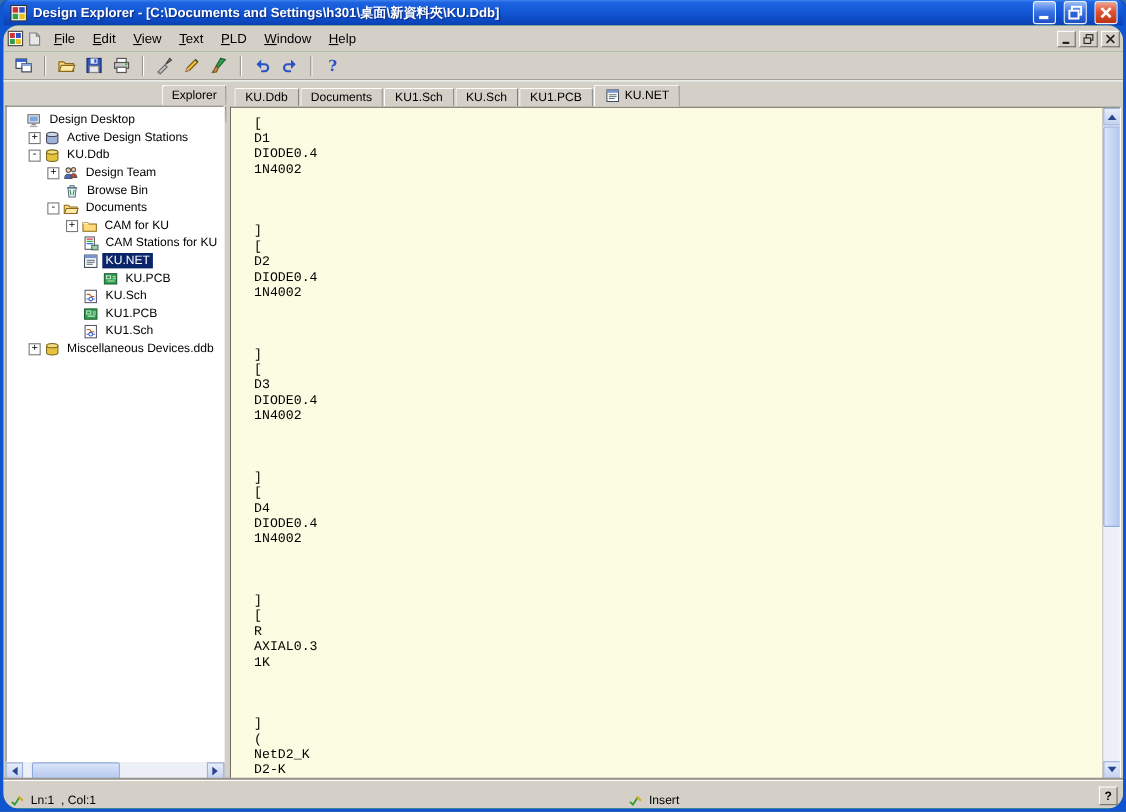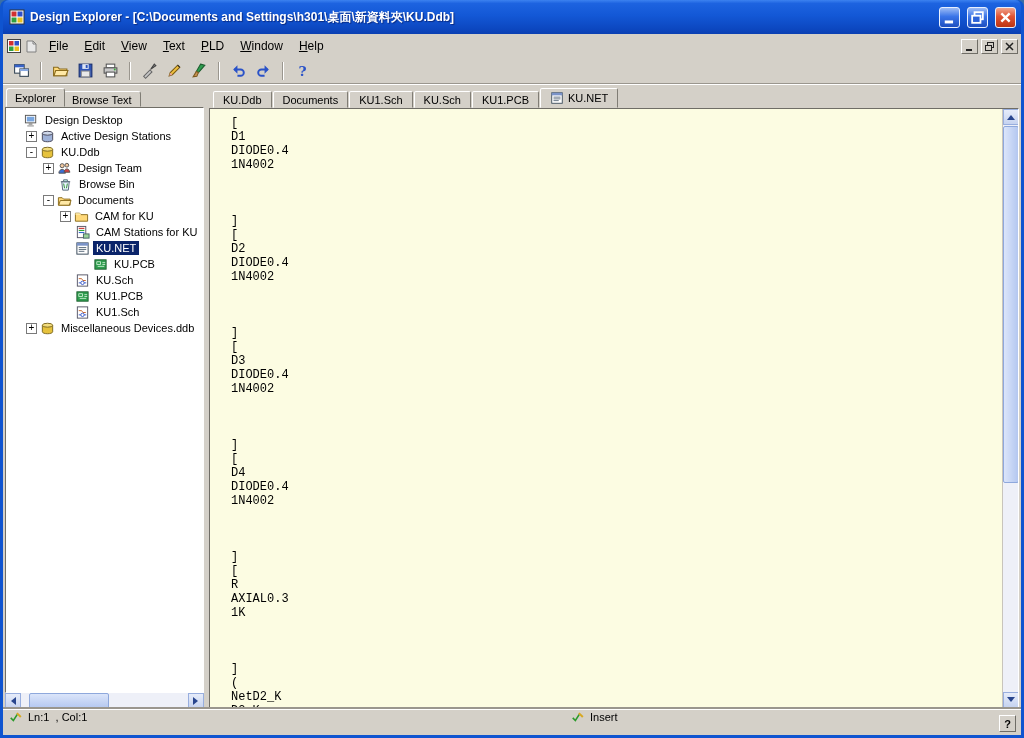--- a/index.html
+++ b/index.html
@@ -1,19 +1,19 @@
 <!DOCTYPE html>
 <html><head>
 <meta charset="utf-8">
 <style>
   *{margin:0;padding:0;box-sizing:border-box;}
   html,body{width:1024px;height:738px;overflow:hidden;background:#3a6ea5;font-family:"Liberation Sans",sans-serif;}
   .window{width:1024px;height:738px;background:#0f54d0;padding:0 3px 3px;border-radius:7px 7px 0 0;display:flex;flex-direction:column;}
   
-  .titlebar{height:34px;display:flex;align-items:center;padding:0 5px 0 6px;gap:5px;border-radius:6px 6px 0 0;
+  .titlebar{height:23px;display:flex;align-items:center;padding:0 5px 0 6px;gap:5px;border-radius:6px 6px 0 0;
     background:linear-gradient(180deg,#3c82f0 0%,#1d63e0 10%,#1358d6 45%,#0c47c0 85%,#0a3fb2 100%);}
   .titlebar .ttl{flex:1;color:#fff;font-weight:bold;font-size:12px;white-space:nowrap;overflow:hidden;text-shadow:1px 1px 1px #0a2a80;}
   .tbtn{width:21px;height:21px;border-radius:3px;border:1px solid #e8f0ff;display:flex;align-items:center;justify-content:center;margin-left:2px;}
   .tbtn.blue{background:linear-gradient(180deg,#9dbcf5 0%,#3a74e8 45%,#1e4fc0 100%);}
   .tbtn.red{background:linear-gradient(180deg,#f0a58e 0%,#e05333 45%,#bd3412 100%);}
   .icon16{width:16px;height:16px;display:inline-block;flex:0 0 auto;}
   .icon16 svg,.tbtn svg{display:block;width:100%;height:100%;}
   
   .menubar{height:24px;background:#d4d0c8;display:flex;align-items:center;padding:0 3px;gap:2px;}
   .menu-item{display:inline-block;font-size:12px;padding:3px 7px;color:#000;}
@@ -22,21 +22,21 @@
   .mdibtn{width:17px;height:15px;background:#d4d0c8;border:1px solid;border-color:#fff #6f6d66 #6f6d66 #fff;display:flex;align-items:center;justify-content:center;margin-left:1px;}
   .mdibtn svg{width:11px;height:11px;display:block;}
   
   .toolbar{height:26px;background:#d4d0c8;display:flex;align-items:center;padding:0 6px;border-bottom:1px solid #9a968e;}
   .tb-btn{width:23px;height:22px;display:flex;align-items:center;justify-content:center;margin:0 1px;}
   .tb-btn svg{width:17px;height:17px;display:block;}
   .tb-sep{width:2px;height:18px;margin:0 6px;border-left:1px solid #9a968e;border-right:1px solid #fff;}
   
   .main{flex:1;display:flex;background:#d4d0c8;padding:3px 2px 0 2px;overflow:hidden;border-top:1px solid #fff;}
   .left-panel{width:199px;display:flex;flex-direction:column;margin-right:5px;}
-  .lp-tabs{height:19px;display:flex;align-items:flex-end;padding-left:1px;}
+  .lp-tabs{height:19px;display:flex;align-items:flex-end;padding-left:1px;flex-direction:column;}
   .lp-tab{font-size:11px;padding:2px 8px 2px;background:#d4d0c8;border:1px solid;border-color:#fff #807d75 transparent #fff;border-radius:3px 3px 0 0;margin-right:-2px;height:16px;}
   .lp-tab.active{height:19px;position:relative;z-index:2;padding-top:3px;}
   .tree-panel{flex:1;background:#fff;border:1px solid;border-color:#6f6d66 #fff #fff #6f6d66;overflow:hidden;padding-top:4px;}
   .tree-row{height:16px;display:flex;align-items:center;gap:3px;font-size:11px;white-space:nowrap;}
   .slot{width:12px;height:12px;flex:0 0 12px;display:flex;align-items:center;justify-content:center;}
   .slot.box{border:1px solid #7a7a7a;background:#fff;font-size:10px;line-height:8px;width:11px;height:11px;flex-basis:11px;color:#000;}
   .ticon{width:15px;height:15px;flex:0 0 15px;}
   .ticon svg{width:100%;height:100%;display:block;}
   .tlabel{padding:1px 3px;}
   .tree-row.selected .tlabel{background:#0a246a;color:#fff;}
@@ -55,21 +55,21 @@
   .doc-tabs{height:20px;display:flex;align-items:flex-end;padding-left:4px;}
   .doc-tab{font-size:11px;padding:2px 9px;background:#d4d0c8;border:1px solid;border-color:#fff #807d75 transparent #fff;border-radius:2px 2px 0 0;margin-right:1px;height:17px;display:flex;align-items:center;gap:4px;white-space:nowrap;}
   .doc-tab.active{height:20px;position:relative;z-index:2;}
   .doc-tab .icon16{width:14px;height:14px;}
   .editor-wrap{flex:1;border:1px solid;border-color:#6f6d66 #fff #fff #6f6d66;background:#fcfce2;position:relative;overflow:hidden;}
   pre.editor{font-family:"Liberation Mono","DejaVu Sans Mono",monospace;font-size:12px;line-height:14px;color:#000;padding:7px 0 0 21px;}
   .vscroll{position:absolute;top:0;right:0;bottom:0;width:16px;background:#eef0f8;border-left:1px solid #c8c4bc;display:flex;flex-direction:column;justify-content:space-between;}
   .v-track{position:absolute;top:16px;bottom:16px;left:0;right:0;}
   .v-thumb{position:absolute;top:1px;left:0;width:16px;height:63%;background:linear-gradient(90deg,#dbe5fa,#b4c7f0);border:1px solid #8ea8dc;border-radius:2px;}
   
-  .statusbar{height:26px;background:#d4d0c8;border-top:1px solid #fff;box-shadow:0 -2px 0 #9a968e;display:flex;align-items:flex-start;font-size:11px;padding:0 6px;position:relative;}
+  .statusbar{height:26px;background:#d4d0c8;border-top:1px solid #fff;box-shadow:0 -2px 0 #9a968e;display:flex;align-items:flex-end;font-size:11px;padding:0 6px;position:relative;}
   .st-group{display:flex;align-items:center;gap:5px;}
   .st-icon{width:14px;height:14px;}
   .st-icon svg{width:100%;height:100%;display:block;}
   .st-text{white-space:pre;}
   .st-insert{position:absolute;left:568px;}
   .help-box{position:absolute;right:5px;top:5px;width:17px;height:17px;background:#d4d0c8;border:1px solid;border-color:#fff #6f6d66 #6f6d66 #fff;display:flex;align-items:center;justify-content:center;font-weight:bold;font-size:11px;}
 </style>
 </head>
 <body>
 
@@ -97,21 +97,21 @@
           <rect x="3.5" y="6.5" width="7" height="6" fill="#2c62d8" stroke="#fff" stroke-width="1.5"></rect>
         </svg>
     </span>
     <span class="tbtn red">
       <svg viewBox="0 0 16 16">
           <path d="M4.5 4.5l7 7M11.5 4.5l-7 7" stroke="#fff" stroke-width="2"></path>
         </svg>
     </span>
   </div>
 
-  <div class="app-body" style="flex:1;display:flex;flex-direction:column;background:#15803d;overflow:hidden;">
+  <div class="app-body" style="flex:1;display:flex;flex-direction:column;background:#15803d;overflow:hidden;border-radius:14px;">
 
     <div class="menubar">
       <span class="icon16">
         <svg viewBox="0 0 16 16">
             <rect x="1.5" y="1.5" width="13" height="13" fill="#fff" stroke="#444"></rect>
             <rect x="3" y="3" width="4.5" height="4.5" fill="#d03030"></rect>
             <rect x="8.5" y="3" width="4.5" height="4.5" fill="#3050c8"></rect>
             <rect x="3" y="8.5" width="4.5" height="4.5" fill="#30a040"></rect>
             <rect x="8.5" y="8.5" width="4.5" height="4.5" fill="#e8c020"></rect>
           </svg>

